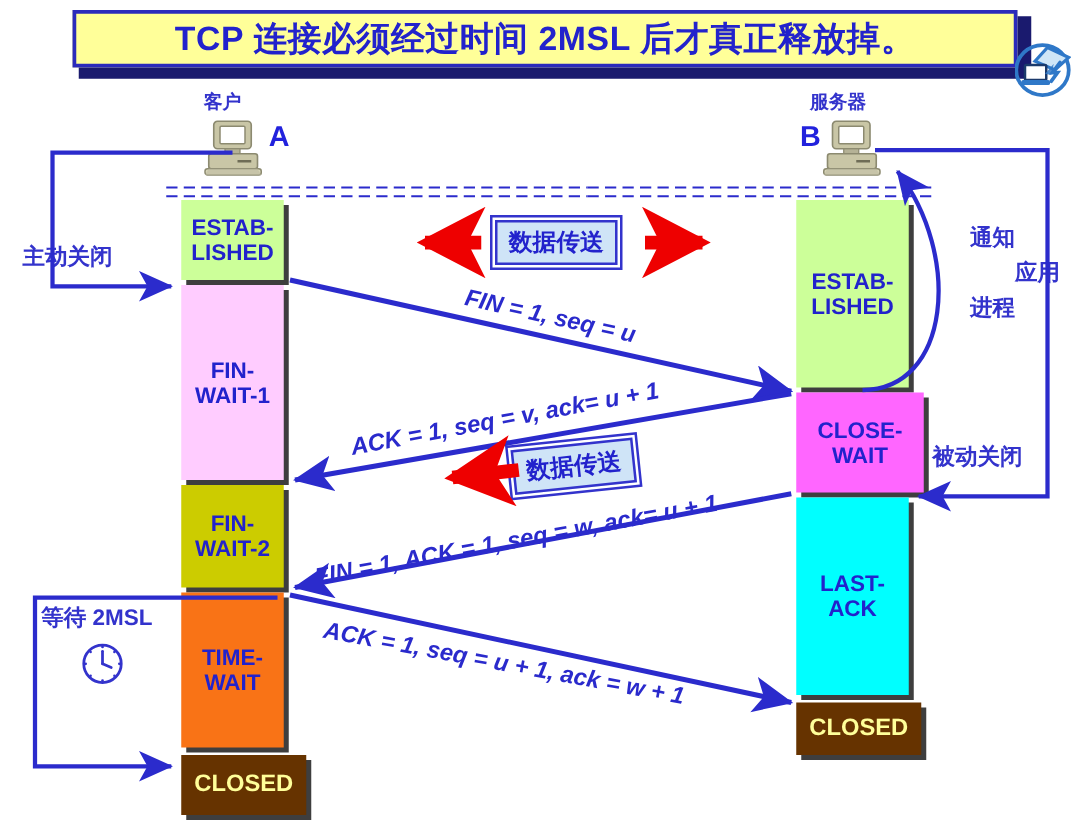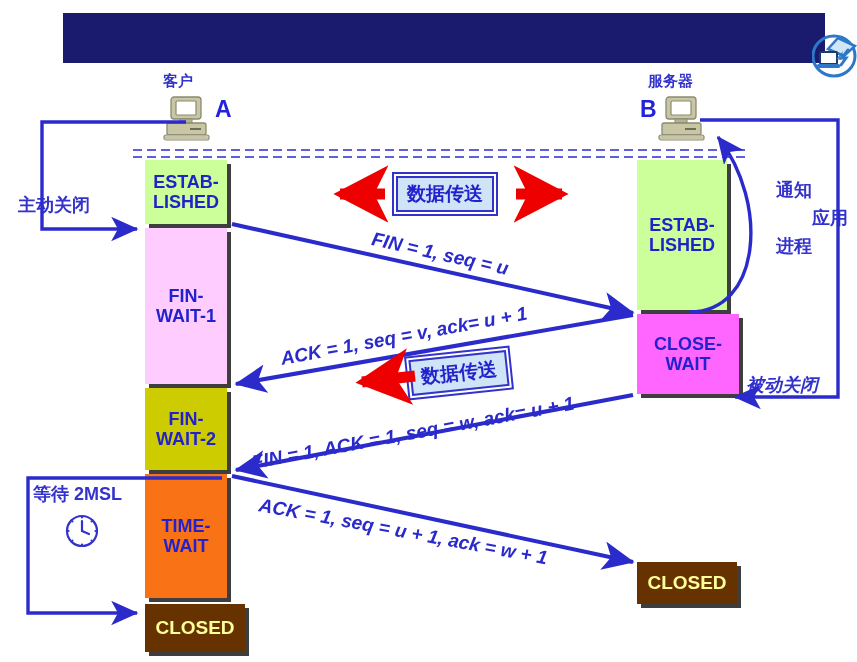--- a/index.html
+++ b/index.html
@@ -119,20 +119,23 @@
     width: 857px; height: 662px;
     pointer-events: none;
   }
 </style>
 </head>
 <body>
 
 <div id="stage">
 
   <div id="title-shadow"></div>
+  <div id="title-banner">
+    <span id="title-text">TCP 连接必须经过时间 2MSL 后才真正释放掉。</span>
+  </div>
 
   <svg id="corner-icon" style="position:absolute;left:812px;top:20px;width:45px;height:58px;" viewBox="0 0 45 58">
     <ellipse cx="22" cy="36" rx="21" ry="20" fill="none" stroke="#2f78c8" stroke-width="3"></ellipse>
     <path d="M26 18 L43 26 L32 36 L16 29 Z" fill="#cfe6f7" stroke="#2f78c8" stroke-width="2.5"></path>
     <rect x="8" y="32" width="17" height="12" rx="1" fill="#ffffff" stroke="#1b3a6b" stroke-width="2"></rect>
     <rect x="5" y="44" width="23" height="4" rx="1.5" fill="#2f78c8"></rect>
     <path d="M36 30 L30 38 L34 38 L29 45" fill="none" stroke="#2f78c8" stroke-width="3" stroke-linecap="round"></path>
     <path d="M31 31 L24 39 L29 40" fill="#2f78c8" opacity="0.85"></path>
   </svg>
 
@@ -181,29 +184,33 @@
   </div>
 
   <div class="state-box" style="left: 637px; top: 160px; width: 90px; height: 150px; background: rgb(204, 255, 153); color: rgb(34, 34, 204);">
     <span class="ln">ESTAB-</span>
     <span class="ln">LISHED</span>
   </div>
   <div class="state-box" style="left: 637px; top: 314px; width: 102px; height: 80px; background: rgb(255, 102, 255); color: rgb(34, 34, 204);">
     <span class="ln">CLOSE-</span>
     <span class="ln">WAIT</span>
   </div>
+  <div class="state-box" style="left: 637px; top: 398px; width: 90px; height: 158px; background: rgb(0, 255, 255); color: rgb(34, 34, 204);">
+    <span class="ln">LAST-</span>
+    <span class="ln">ACK</span>
+  </div>
   <div class="state-box" style="left: 637px; top: 562px; width: 100px; height: 42px; font-size: 19px; background: rgb(102, 51, 0); color: rgb(255, 255, 153);">
     <span class="ln">CLOSED</span>
   </div>
 
   <div class="data-label" style="left:396px; top:176px;">数据传送</div>
   <div class="data-label" style="left:410px; top:355px; transform:rotate(-6deg);">数据传送</div>
 
   <div class="note" style="left:18px; top:195px;">主动关闭</div>
-  <div class="note" style="left:746px; top:375px;font-style:italic;">被动关闭</div>
+  <div class="note" style="left:746px; top:355px;">被动关闭</div>
 
   <div class="note" style="left:776px; top:180px;">通知</div>
   <div class="note" style="left:812px; top:208px;">应用</div>
   <div class="note" style="left:776px; top:236px;">进程</div>
 
   <div class="note" style="left:33px; top:484px;">等待 2MSL</div>
   <svg style="position:absolute;left:63px;top:512px;width:38px;height:38px;" viewBox="0 0 38 38">
     <circle cx="19" cy="19" r="15" fill="#ffffff" stroke="#3333cc" stroke-width="2.2"></circle>
     <line x1="19" y1="19" x2="19" y2="9" stroke="#3333cc" stroke-width="2.2" stroke-linecap="round"></line>
     <line x1="19" y1="19" x2="26" y2="22" stroke="#3333cc" stroke-width="2.2" stroke-linecap="round"></line>

